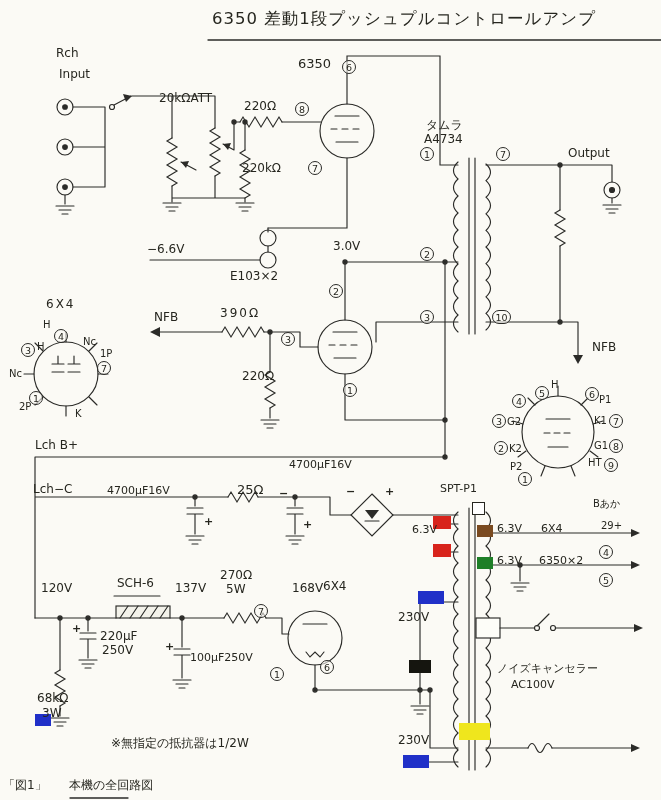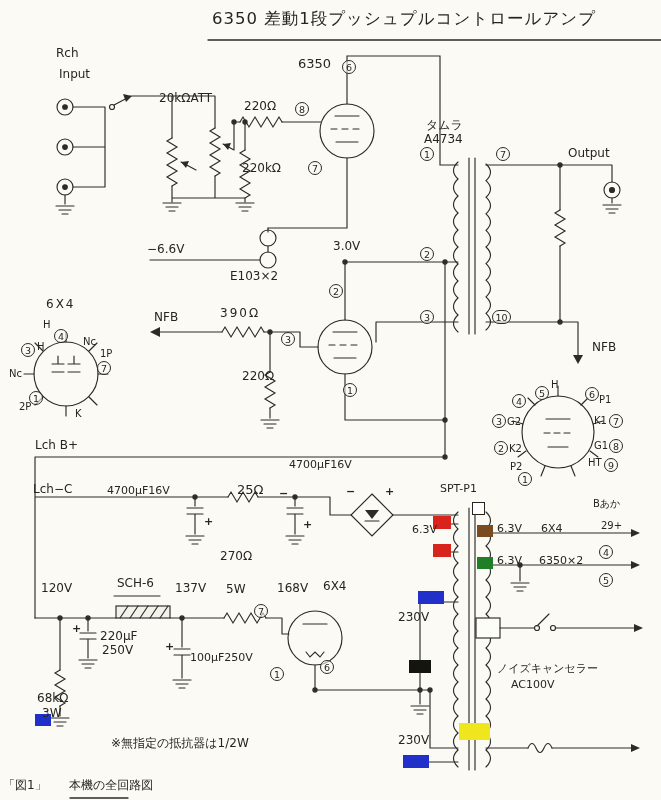--- a/index.html
+++ b/index.html
@@ -208,23 +208,23 @@
 <div class="lb" style="left:497px;top:523px;font-size:11px">6.3V</div>
 <div class="lb" style="left:541px;top:523px;font-size:11px">6X4</div>
 <div class="lb" style="left:497px;top:555px;font-size:11px">6.3V</div>
 <div class="lb" style="left:539px;top:555px;font-size:11px">6350×2</div>
 <div class="lb" style="left:592px;top:341px">NFB</div>
 <div class="lb sm" style="left:593px;top:499px">Bあか</div>
 <div class="lb sm" style="left:601px;top:521px">29+</div>
 <div class="lb" style="left:41px;top:582px">120V</div>
 <div class="lb" style="left:117px;top:577px">SCH-6</div>
 <div class="lb" style="left:175px;top:582px">137V</div>
-<div class="lb" style="left:220px;top:550px">270Ω</div>
+<div class="lb" style="left:220px;top:569px">270Ω</div>
 <div class="lb" style="left:226px;top:583px">5W</div>
-<div class="lb" style="left:277px;top:582px">168V</div>
+<div class="lb" style="left:292px;top:582px">168V</div>
 <div class="lb" style="left:323px;top:580px">6X4</div>
 <div class="lb" style="left:398px;top:611px">230V</div>
 <div class="lb" style="left:398px;top:734px">230V</div>
 <div class="lb" style="left:100px;top:630px">220μF</div>
 <div class="lb" style="left:102px;top:644px">250V</div>
 <div class="lb" style="left:190px;top:652px;font-size:11px">100μF250V</div>
 <div class="lb" style="left:37px;top:692px">68kΩ</div>
 <div class="lb" style="left:42px;top:707px">3W</div>
 <div class="lb" style="left:497px;top:663px;font-size:11px">ノイズキャンセラー</div>
 <div class="lb" style="left:511px;top:679px;font-size:11px">AC100V</div>

